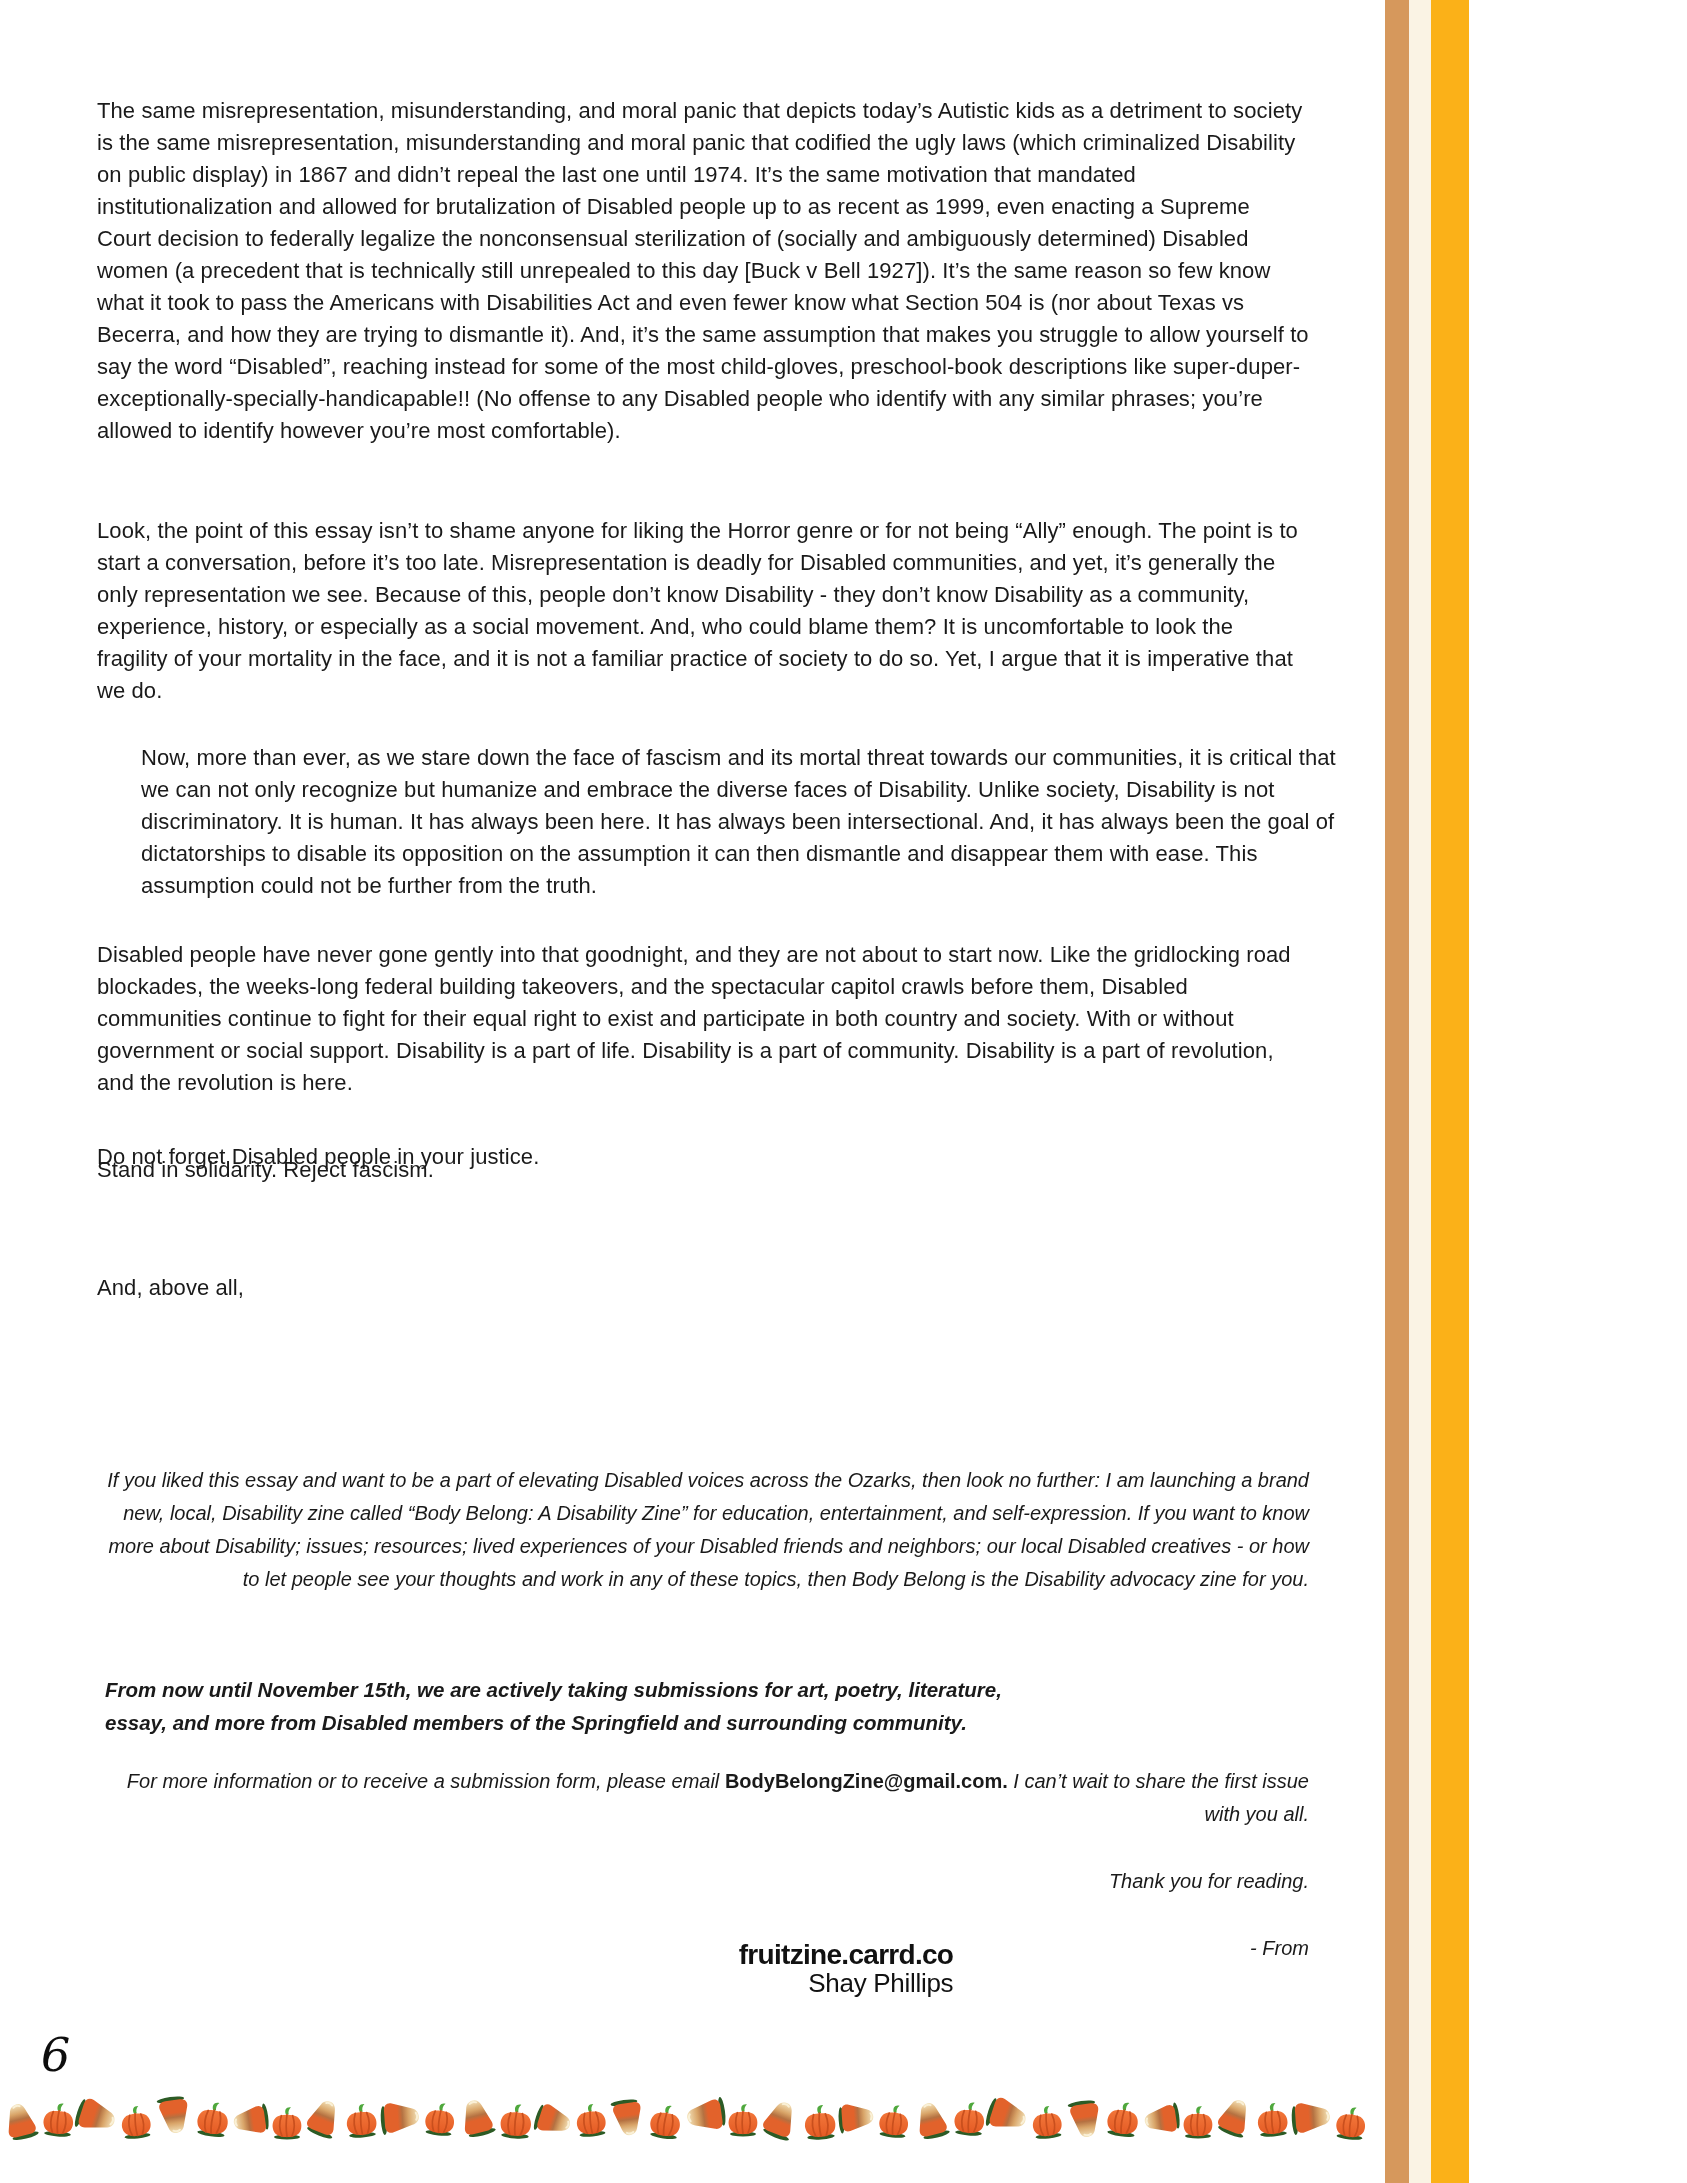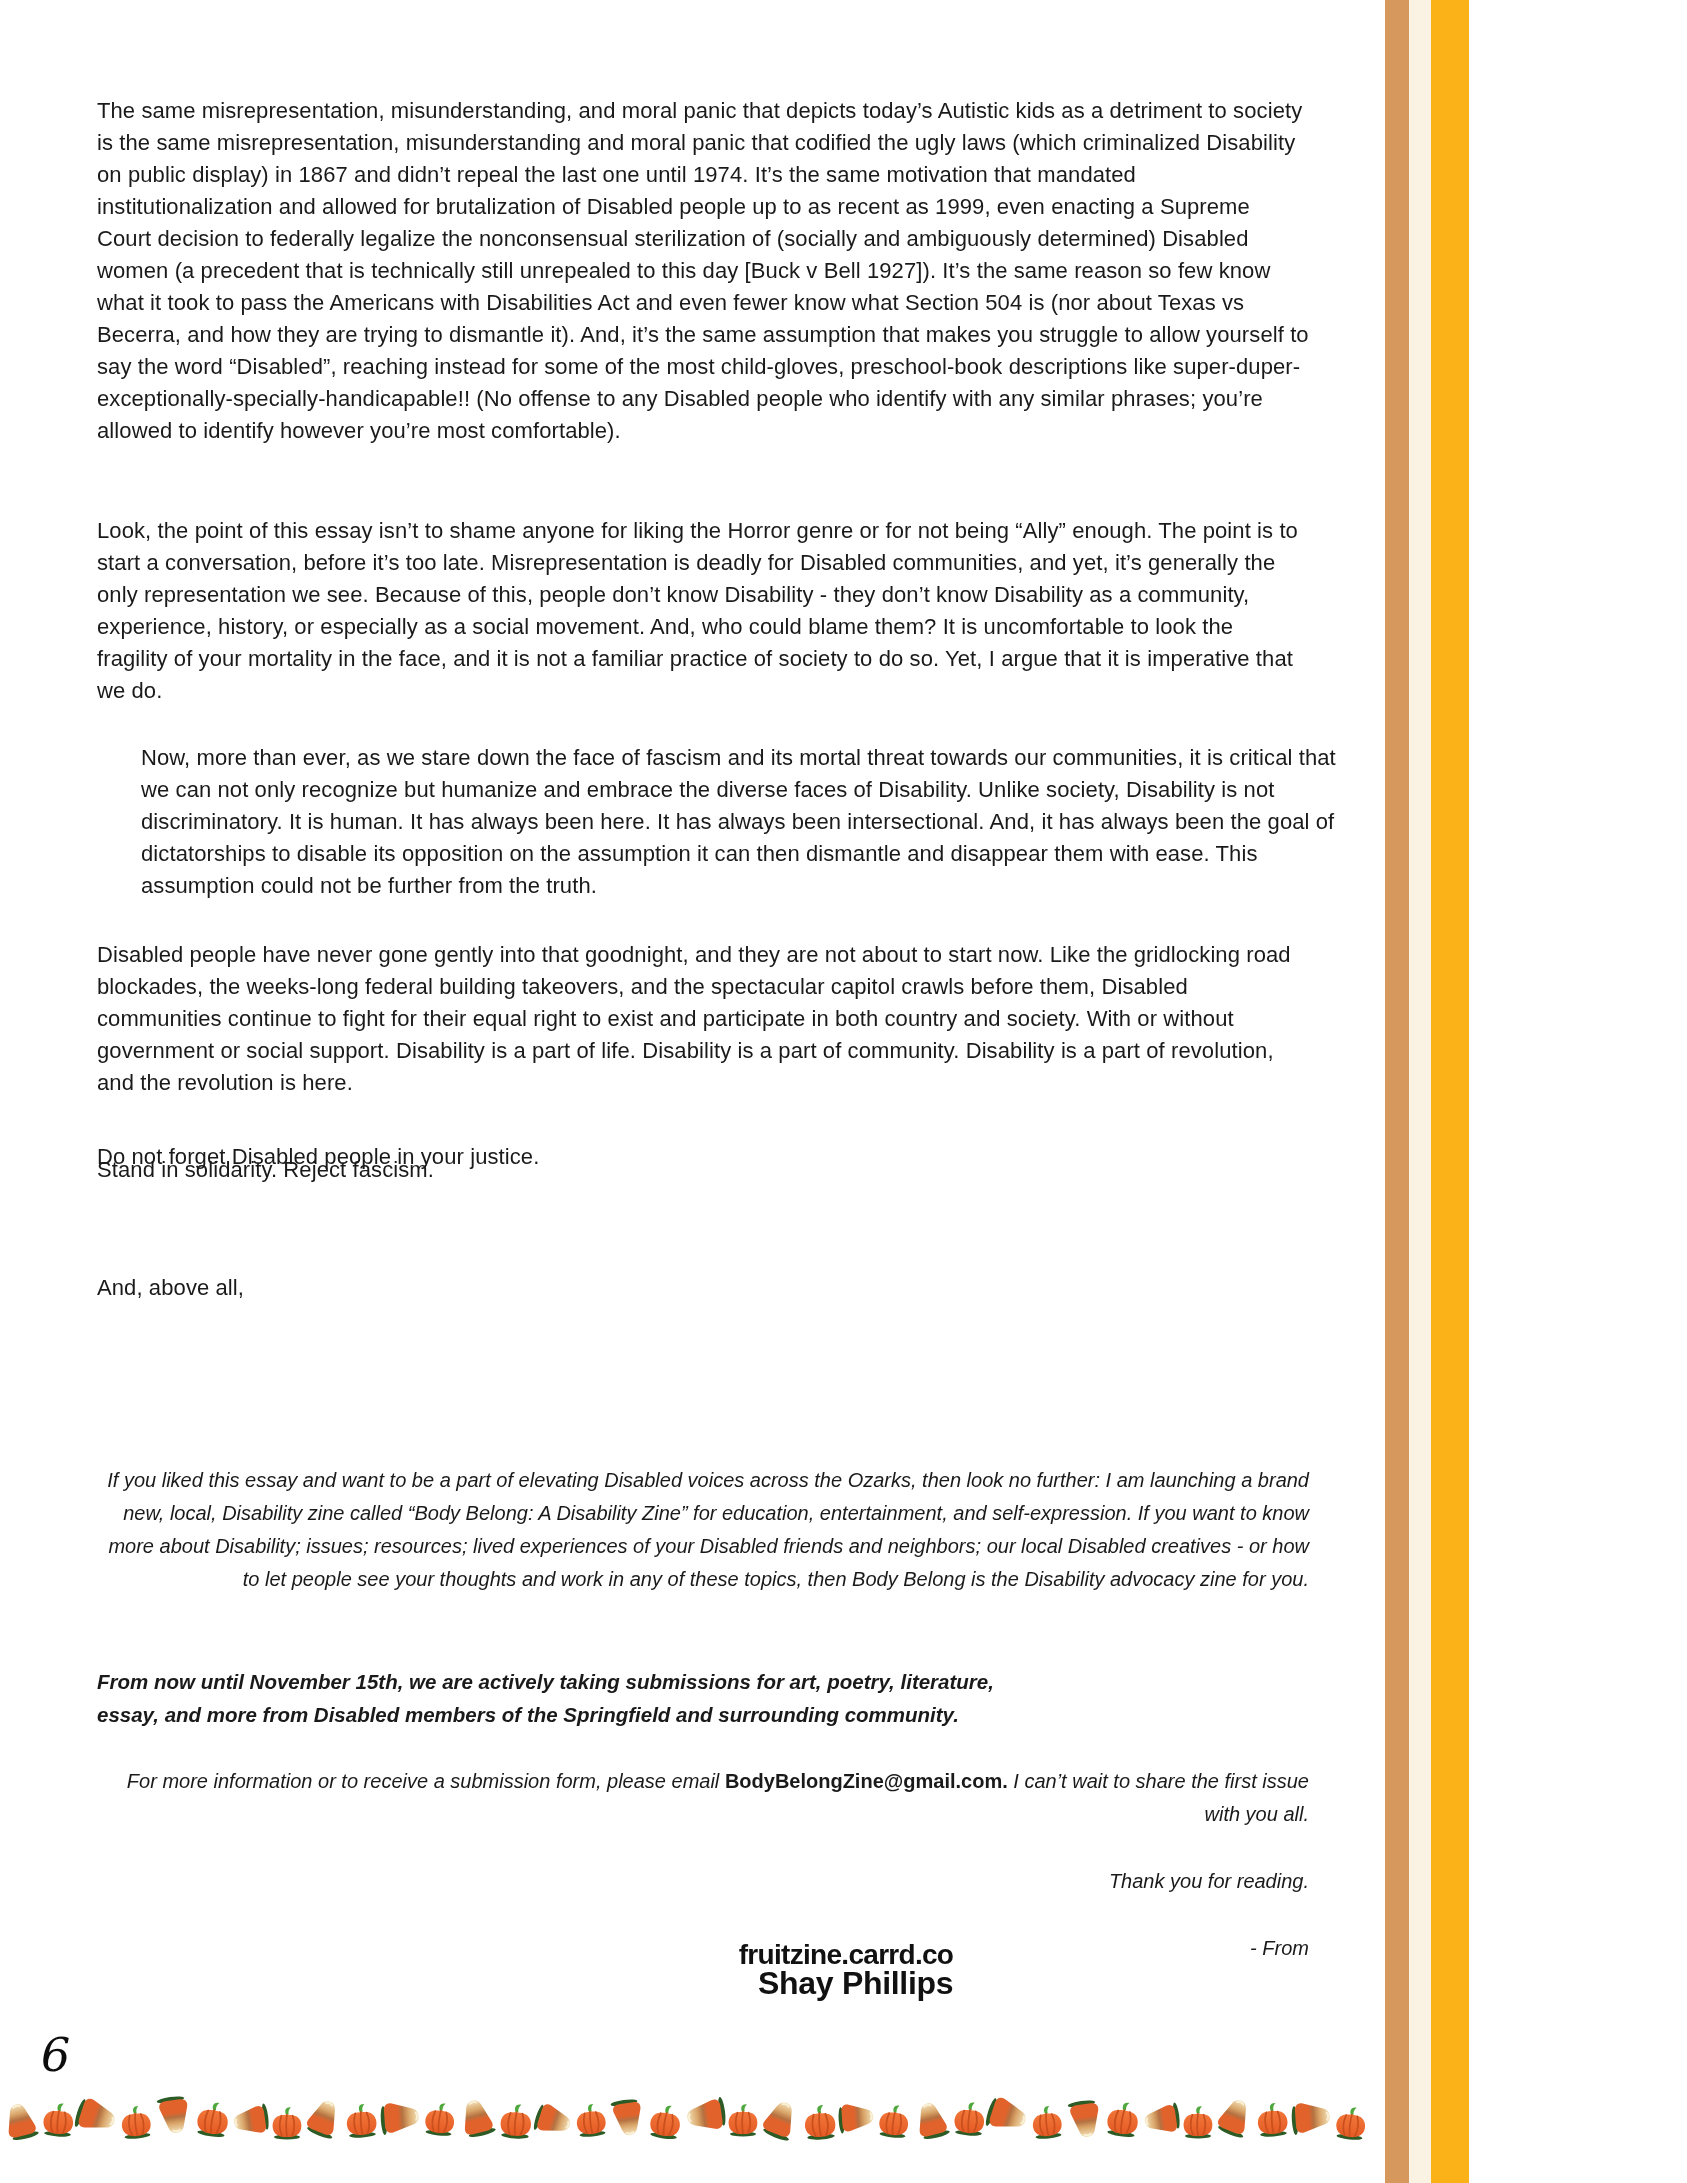--- a/index.html
+++ b/index.html
@@ -27,21 +27,21 @@
   .p7{top:1272px;}
 
   .outro-p{
     position:absolute;left:0;width:100%;margin:0;
     font-size:20px;line-height:33px;font-style:italic;font-weight:300;
     color:var(--text,#1a1a1a);
     text-align:right;
   }
   .o1{top:1464px;}
   .outro-bold{
-    position:absolute;left:0;width:100%;margin:0;top:1665px;
+    position:absolute;left:0;width:100%;margin:8px;top:1665px;
     font-size:20.5px;line-height:33px;font-style:italic;font-weight:700;
     color:var(--text,#1a1a1a);
   }
   .o2{top:1765px;}
   .thanks{top:1865px;}
   .sig{top:1932px;}
   .email{font-style:normal;font-weight:700;}
 
   
   .page-number{
@@ -49,21 +49,21 @@
     font-family:"DejaVu Serif", serif;font-style:italic;font-weight:500;
     font-size:46px;line-height:46px;color:#0d0d0d;
   }
 
   
   .footer{
     position:absolute;left:846px;top:1940px;transform:translateX(-50%);
     text-align:right;white-space:nowrap;color:#111;
   }
   .footer .site{font-size:28px;font-weight:700;letter-spacing:-0.7px;line-height:29px;}
-  .footer .author{font-size:32px;font-weight:700;letter-spacing:-0.3px;line-height:29px;}
+  .footer .author{font-size:26px;font-weight:400;letter-spacing:-0.3px;line-height:29px;}
 
   
   .fruit-border{
     position:absolute;left:0;top:2093px;width:1385px;height:48px;
     overflow:hidden;display:flex;align-items:flex-end;justify-content:flex-start;
   }
   .fruit{display:inline-block;flex:0 0 auto;}
   .fruit svg{display:block;}
 
   

